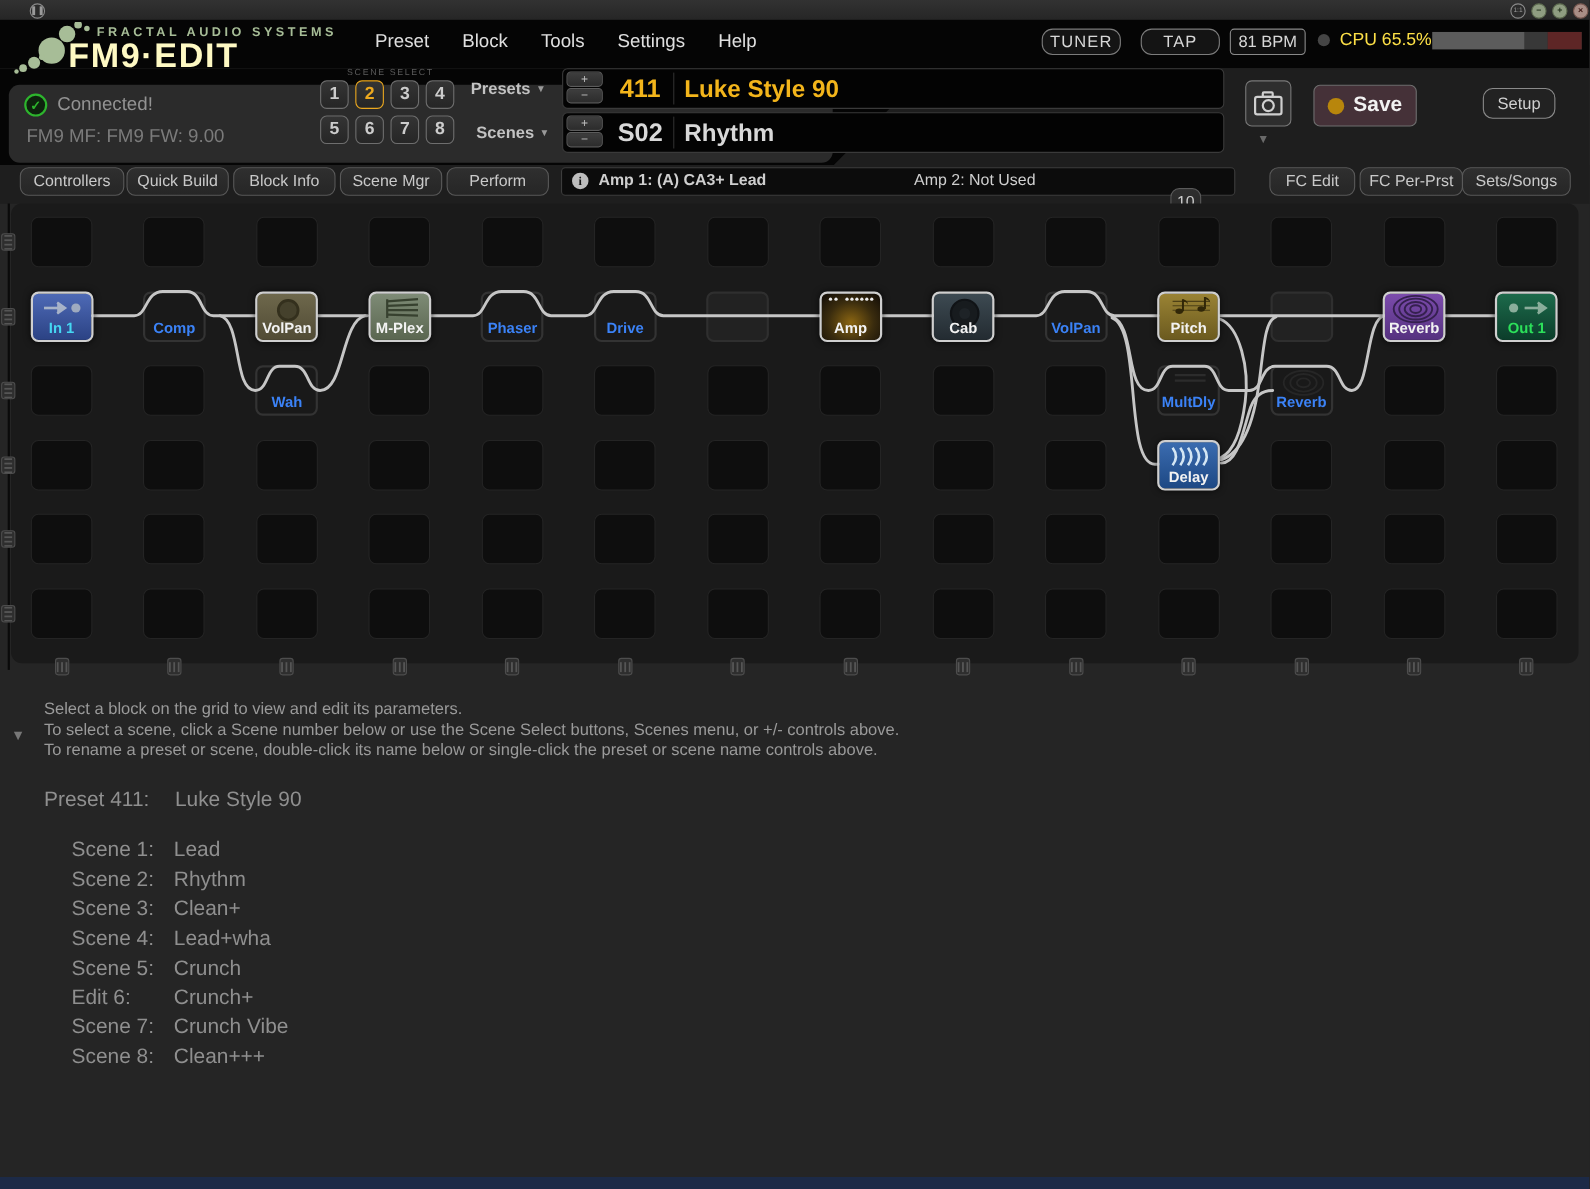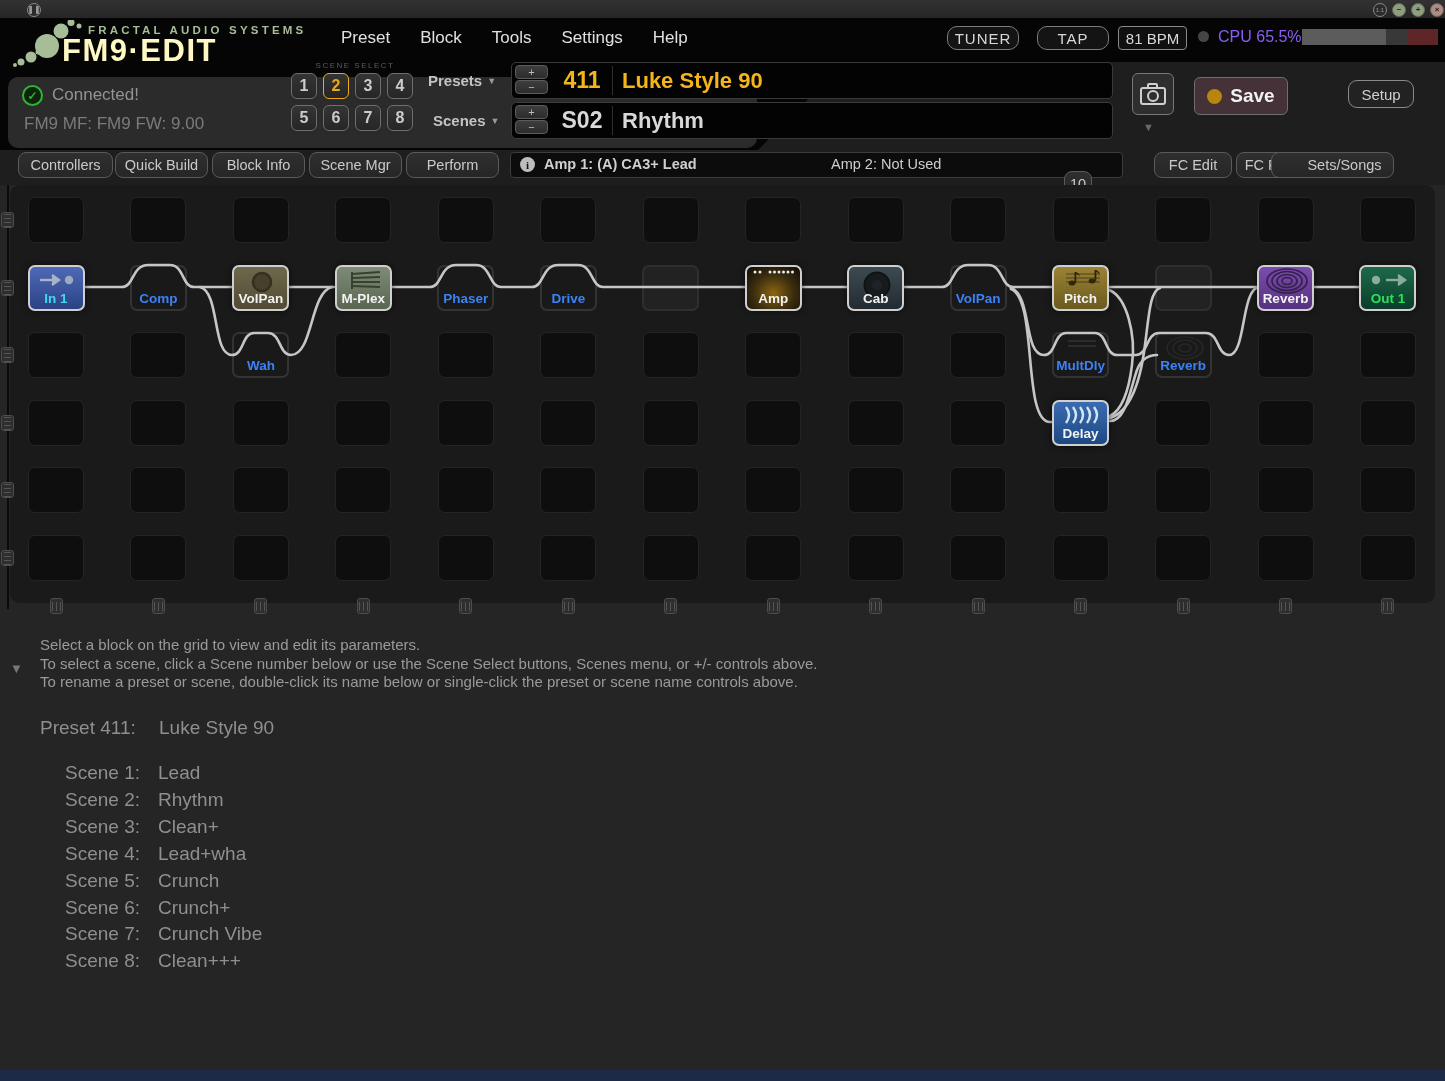--- a/index.html
+++ b/index.html
@@ -22,21 +22,21 @@
   .band{position:absolute;left:0;top:62px;width:1445px;height:123px;background:#1e1e1e;}
   .brand-top{position:absolute;left:88px;top:24px;font-size:11.5px;font-weight:bold;letter-spacing:3.2px;color:#a7bd97;}
   .brand-main{position:absolute;left:62px;top:33px;font-size:31px;font-weight:800;letter-spacing:1.5px;color:#fef9c3;}
   .menu{position:absolute;left:341px;top:28px;display:flex;gap:30px;}
   .menu span{font-size:17px;color:#e0e0e0;cursor:default;}
   .pill{position:absolute;height:22px;border:1px solid #7c7c7c;border-radius:10px;background:#141414;
     color:#d8d8d8;font-size:15px;display:flex;align-items:center;justify-content:center;letter-spacing:1px;}
   .bpmbox{position:absolute;height:22px;border:1px solid #8a8a8a;border-radius:4px;background:#101010;
     color:#d8d8d8;font-size:15px;display:flex;align-items:center;justify-content:center;}
   .cpu-dot{position:absolute;left:1198px;top:31px;width:11px;height:11px;border-radius:50%;background:#454545;}
-  .cpu-label{position:absolute;left:1218px;top:28px;font-size:16px;color:#8b5cf6;}
+  .cpu-label{position:absolute;left:1218px;top:28px;font-size:16px;color:#fde047;}
   .cpu-bar{position:absolute;left:1302px;top:29px;width:136px;height:16px;background:#2e2e2e;display:flex;overflow:hidden;}
   .cpu-fill{background:#5c5c5c;height:100%;}
   .cpu-mid{background:#383838;height:100%;}
   .cpu-red{background:#5e2626;height:100%;}
   
   .status-panel{position:absolute;left:8px;top:77px;width:749px;height:71px;background:#2b2b2b;border-radius:10px;}
   .chk{position:absolute;left:14px;top:8px;width:17px;height:17px;border-radius:50%;border:2px solid #2db52d;
     background:#0e230e;color:#2db52d;font-size:12px;font-weight:bold;display:flex;align-items:center;justify-content:center;}
   .connected{position:absolute;left:44px;top:8px;font-size:17px;color:#939393;}
   .device{position:absolute;left:16px;top:37px;font-size:17px;color:#7b7b7b;}
@@ -231,21 +231,21 @@
   <div class="tab" style="left:309px;width:91px;">Scene Mgr</div>
   <div class="tab" style="left:406px;width:91px;">Perform</div>
   <div class="infobar">
     <div class="info-i">i</div>
     <div class="info-t" style="left:33px;font-weight:bold;">Amp 1: (A) CA3+ Lead</div>
     <div class="info-t" style="left:320px;">Amp 2: Not Used</div>
   </div>
   <div class="tab" style="left:1064px;width:26px;margin-top:19px;">10</div>
   <div class="tab" style="left:1154px;width:76px;">FC Edit</div>
   <div class="tab" style="left:1236px;width:92px;">FC Per-Prst</div>
-  <div class="tab" style="left:1271px;width:97px;padding-left:24px;">Sets/Songs</div>
+  <div class="tab" style="left:1329px;width:97px;">Sets/Songs</div>
 </div>
 
 <div class="v-track"></div>
 <div class="grid-panel">
   <div class="layer" id="slots-layer">
       <div class="slot" style="left: 18px; top: 12px;"></div>
       <div class="slot" style="left: 120.46px; top: 12px;"></div>
       <div class="slot" style="left: 222.92px; top: 12px;"></div>
       <div class="slot" style="left: 325.38px; top: 12px;"></div>
       <div class="slot" style="left: 427.84px; top: 12px;"></div>
@@ -524,17 +524,17 @@
 <div class="preset-line">
   <span>Preset 411:</span>
   <span class="nm">Luke Style 90</span>
 </div>
 <div id="scene-list">
     <div class="scene-row" style="top: 762px;"><span>Scene 1:</span><span class="nm">Lead</span></div>
     <div class="scene-row" style="top: 788.9px;"><span>Scene 2:</span><span class="nm">Rhythm</span></div>
     <div class="scene-row" style="top: 815.8px;"><span>Scene 3:</span><span class="nm">Clean+</span></div>
     <div class="scene-row" style="top: 842.7px;"><span>Scene 4:</span><span class="nm">Lead+wha</span></div>
     <div class="scene-row" style="top: 869.6px;"><span>Scene 5:</span><span class="nm">Crunch</span></div>
-    <div class="scene-row" style="top: 896.5px;"><span>Scene 6:</span><span class="nm">Crunch+</span></div>
+    <div class="scene-row" style="top: 896.5px;"><span>Edit 6:</span><span class="nm">Crunch+</span></div>
     <div class="scene-row" style="top: 923.4px;"><span>Scene 7:</span><span class="nm">Crunch Vibe</span></div>
     <div class="scene-row" style="top: 950.3px;"><span>Scene 8:</span><span class="nm">Clean+++</span></div>
   </div>
 <div class="bottom-bar"></div>
 
 </body></html>

